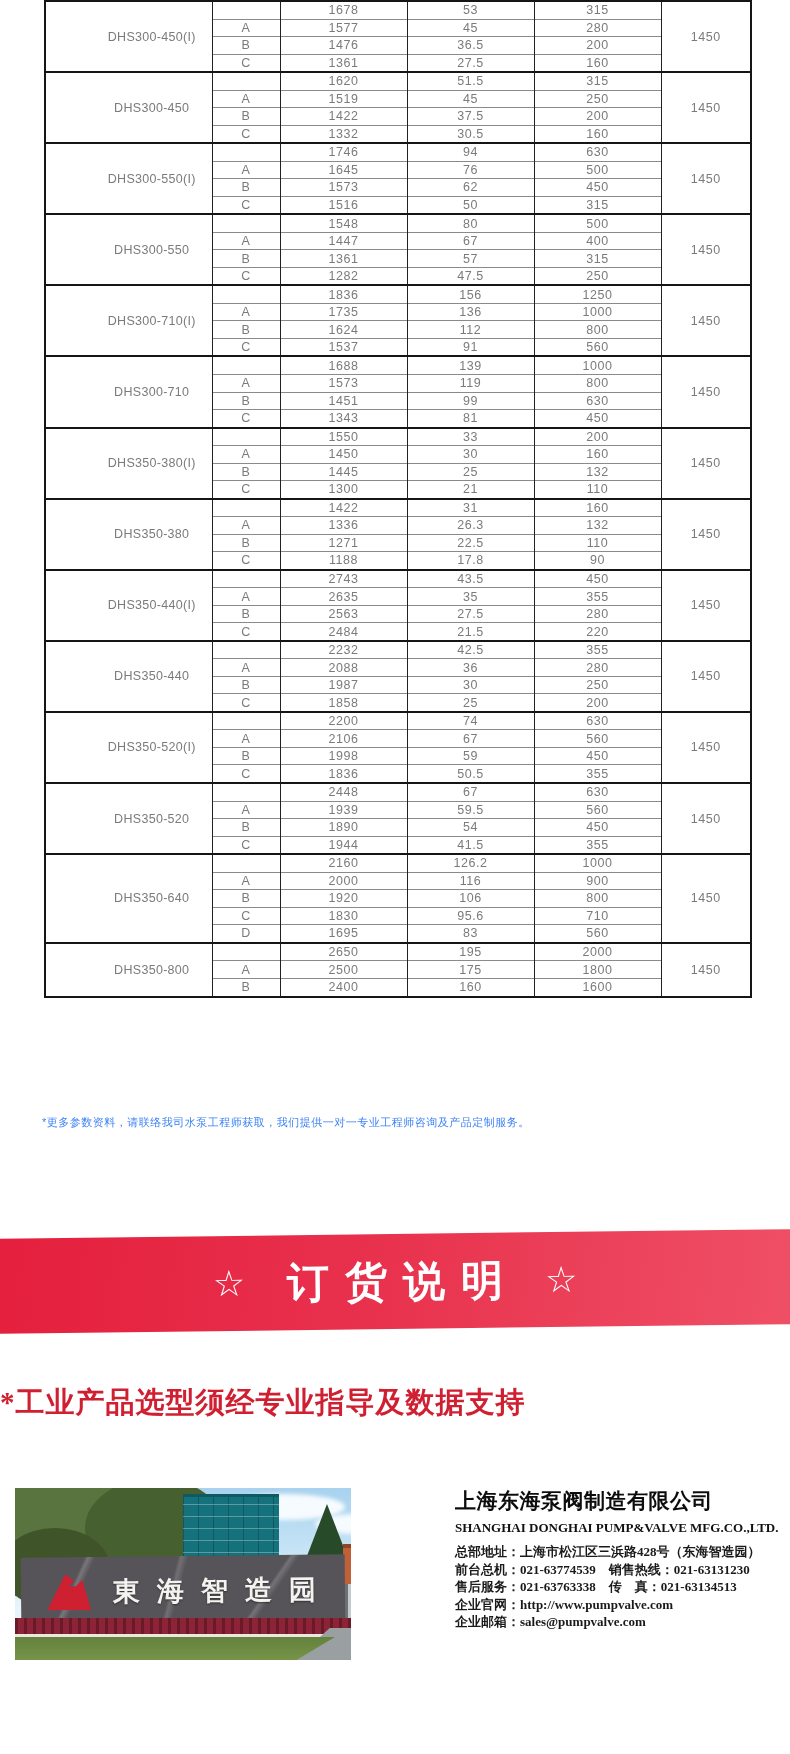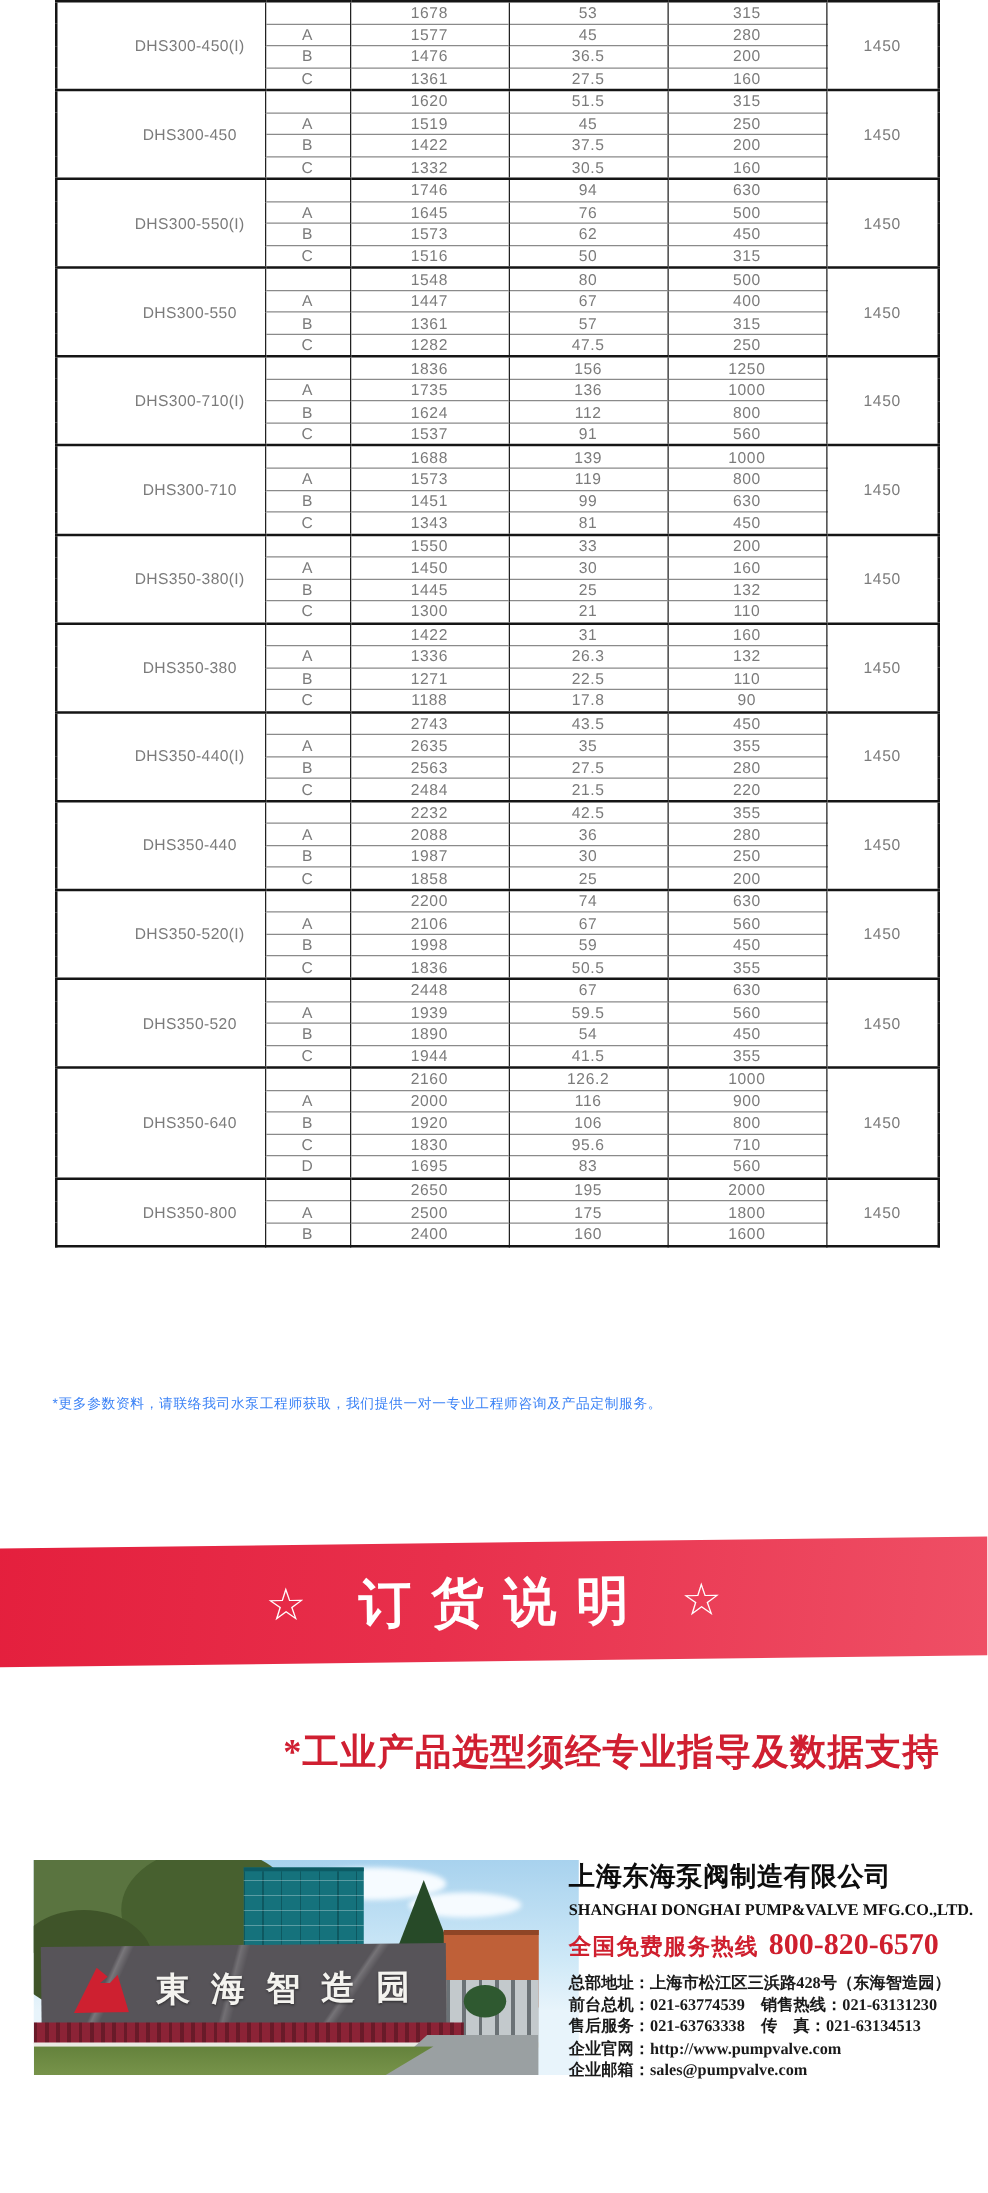--- a/index.html
+++ b/index.html
@@ -25,26 +25,26 @@
   
   .banner{position:absolute;left:-10px;top:1234px;width:810px;height:95px;
           background:linear-gradient(97deg,#e41f3d 0%,#e8304c 45%,#ef5066 100%);
           transform:rotate(-0.7deg);
           display:flex;align-items:center;justify-content:center;gap:26px;}
   .banner .star{color:#ffffff;font-size:36px;line-height:1;}
   .banner .title{color:#ffffff;font-size:42px;font-weight:bold;letter-spacing:16px;
                  text-indent:16px;line-height:1;}
 
   
-  .notices{position:absolute;left:0;top:1380px;width:752px;text-align:right;}
+  .notices{position:absolute;left:0;top:1380px;width:752px;text-align:left;}
   .notice-line{font-family:"Liberation Serif",serif;font-weight:bold;font-size:29px;
                color:#d01f31;letter-spacing:1px;line-height:1.15;margin:6px 0;}
 
   
-  .photo{position:absolute;left:27px;top:1488px;width:436px;height:172px;overflow:hidden;
+  .photo{position:absolute;left:15px;top:1488px;width:336px;height:172px;overflow:hidden;
          background:linear-gradient(#a8d2ee 0%,#cde8f7 45%,#e8f4fb 70%);}
   .cloud{position:absolute;background:#f6fbff;border-radius:50%;filter:blur(2px);}
   .cloud.c1{left:210px;top:6px;width:120px;height:26px;}
   .cloud.c2{left:300px;top:26px;width:90px;height:20px;}
   .tree-blob{position:absolute;border-radius:50%;}
   .t1{left:-20px;top:-18px;width:150px;height:110px;background:#5a7440;}
   .t2{left:70px;top:-10px;width:140px;height:100px;background:#47602f;}
   .t3{left:-15px;top:40px;width:110px;height:80px;background:#3f5429;}
   .glass-bldg{position:absolute;left:168px;top:6px;width:96px;height:92px;background:#15727c;
       background-image:repeating-linear-gradient(0deg,rgba(255,255,255,.30) 0 1px,rgba(0,0,0,0) 1px 12px),
@@ -499,24 +499,20 @@
     <div class="plant"></div>
     <div class="hedge"></div>
     <div class="curb"></div>
     <div class="driveway"></div>
     <div class="grass"></div>
   </div>
 
   <div class="info">
     <div class="company-cn">上海东海泵阀制造有限公司</div>
     <div class="company-en">SHANGHAI DONGHAI PUMP&amp;VALVE MFG.CO.,LTD.</div>
-    <div class="hotline">
-      <span class="hl-label">全国免费服务热线</span>
-      <span class="hl-number">800-820-6570</span>
-    </div>
     <div class="details">
       <div class="detail-line">总部地址：上海市松江区三浜路428号（东海智造园）</div>
       <div class="detail-line">前台总机：021-63774539　销售热线：021-63131230</div>
       <div class="detail-line">售后服务：021-63763338　传　真：021-63134513</div>
       <div class="detail-line">企业官网：http://www.pumpvalve.com</div>
       <div class="detail-line">企业邮箱：sales@pumpvalve.com</div>
     </div>
   </div>
 
 </div>

